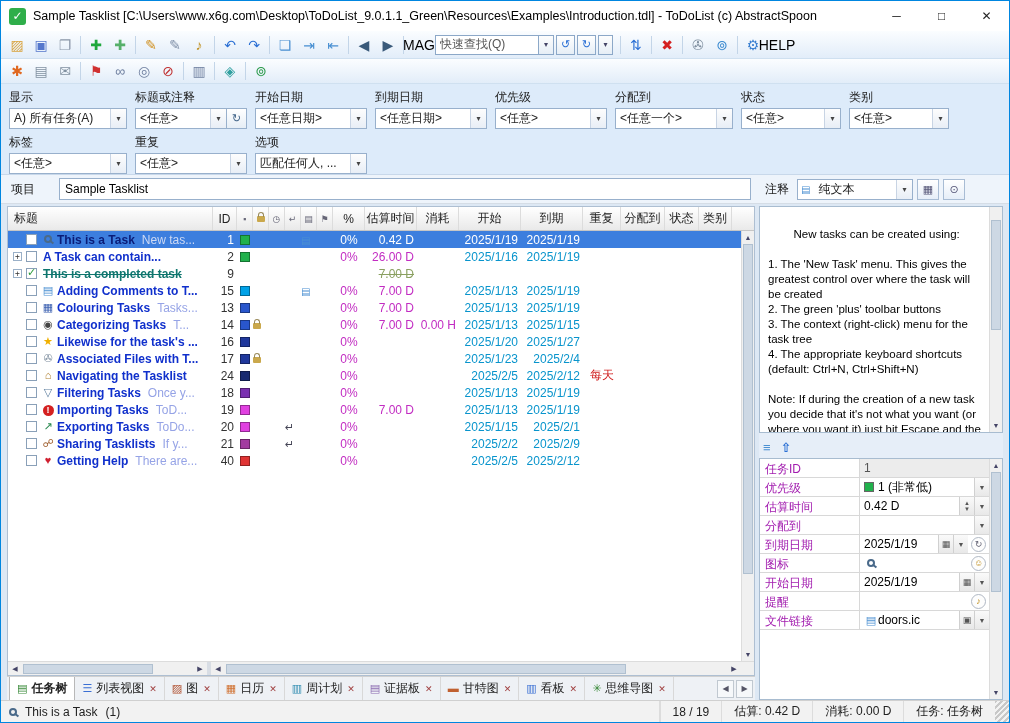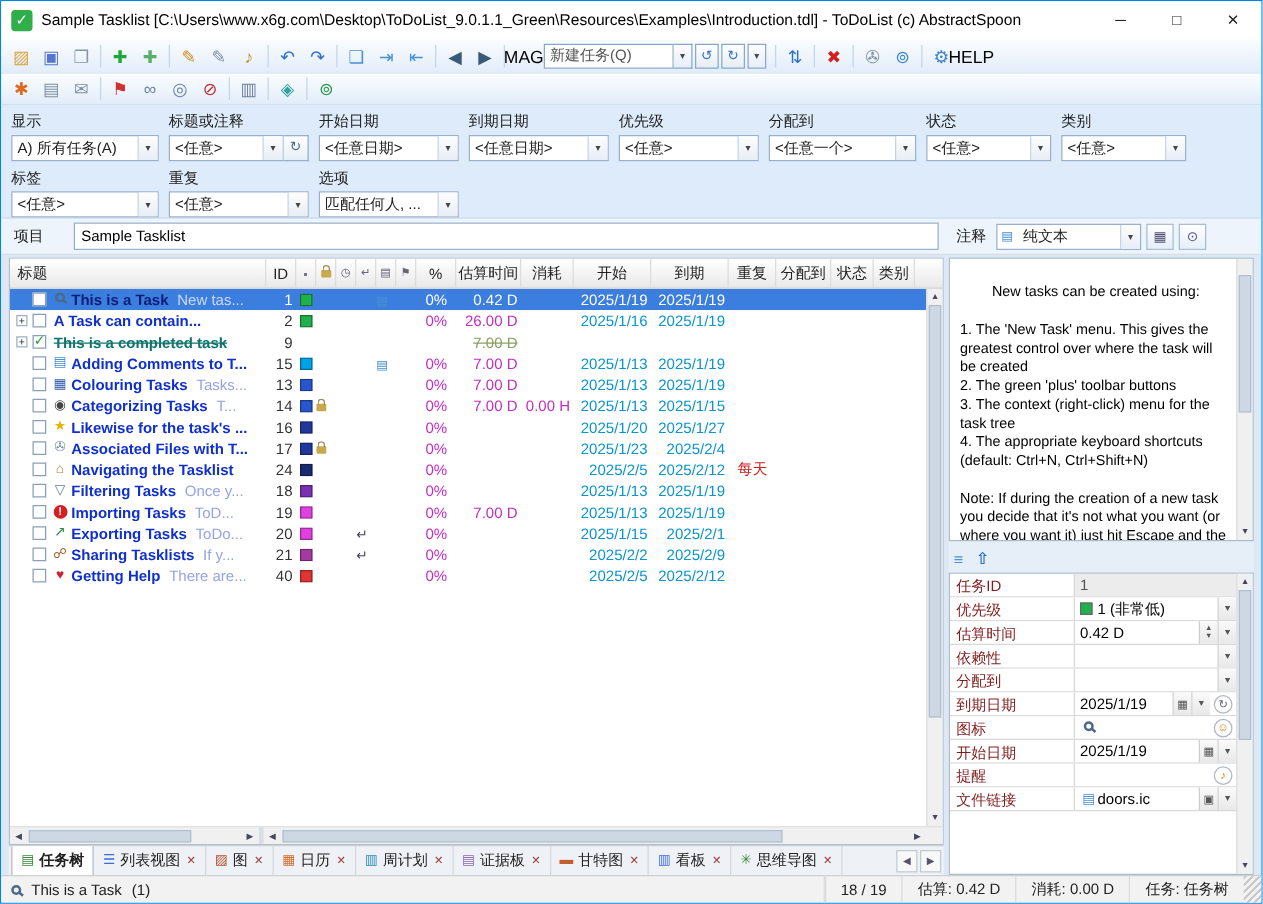--- a/index.html
+++ b/index.html
@@ -139,21 +139,21 @@
     border:1px solid #a8bcd0; padding:5px 18px 5px 8px; font-size:11.5px; line-height:15px;
     color:#000; white-space:pre-wrap; overflow:hidden; }
   .cmt-scroll { position:absolute; top:0; right:0; bottom:0; width:13px; background:#f0f0f0;
     border-left:1px solid #dcdcdc; }
   .attr-toolbar { position:absolute; top:231px; left:0; height:20px; display:flex; align-items:center; gap:10px; padding-left:4px; }
   .attr-tb-ic { font-size:13px; }
   .attr-wrap { position:absolute; top:252px; left:0; right:0; bottom:0; background:#fff; border:1px solid #a8bcd0; }
   .attr-grid { position:absolute; inset:0 13px 0 0; overflow:hidden; }
   .attr-row { display:flex; height:19px; border-bottom:1px solid #d8d8d8; background:#fff; align-items:stretch; }
   .attr-label { width:100px; flex:none; padding:2px 0 0 5px; border-right:1px solid #d8d8d8;
-    color:#7f1d1d; white-space:nowrap; overflow:hidden; }
+    color:#a21caf; white-space:nowrap; overflow:hidden; }
   .attr-value { flex:1; display:flex; align-items:center; padding-left:4px; min-width:0; }
   .attr-value.readonly { background:#ececec; color:#555; }
   .av-text { flex:1; white-space:nowrap; overflow:hidden; }
   .av-swatch { width:10px; height:10px; border:1px solid #666; margin-right:4px; flex:none; }
   .av-ctl { width:15px; align-self:stretch; border-left:1px solid #d0d0d0;
     background:linear-gradient(#fafafa,#e8e8e8); display:flex; align-items:center; justify-content:center;
     font-size:7px; color:#555; flex:none; }
   .av-spin { flex-direction:column; font-size:6px; line-height:6px; }
   .round-btn { width:15px; height:15px; border:1px solid #b0b8c4; border-radius:50%; margin:0 3px;
     font-size:9px; display:flex; align-items:center; justify-content:center; background:#fdfdfd; flex:none; }
@@ -244,21 +244,21 @@
       </div>
       <div class="tb-btn">
         <span class="tbi" style="color: rgb(58, 90, 122);">▶</span>
       </div>
       <div class="tb-sep"></div>
       <div class="tb-btn">
         <span class="tbi">MAG</span>
       </div>
       <div class="quickfind">
         <div class="qf-box">
-          <span class="qf-text">新建任务(Q)</span>
+          <span class="qf-text">快速查找(Q)</span>
         </div>
         <div class="qf-arrow">▾</div>
         <div class="qf-btn">↺</div>
         <div class="qf-btn">↻</div>
         <div class="qf-arrow" style="border: 1px solid rgb(140, 168, 200); margin-left: 2px;">▾</div>
       </div>
       <div class="tb-sep"></div>
       <div class="tb-btn">
         <span class="tbi" style="color: rgb(42, 111, 212);">⇅</span>
       </div>
@@ -955,27 +955,20 @@
               </div>
             </div>
             <div class="attr-row">
               <div class="attr-label">估算时间</div>
               <div class="attr-value">
                 <span class="av-text">0.42 D</span>
                 <span class="av-ctl av-spin">
                   <span>▲</span>
                   <span>▼</span>
                 </span>
-                <span class="av-ctl">▼</span>
-              </div>
-            </div>
-            <div class="attr-row">
-              <div class="attr-label">依赖性</div>
-              <div class="attr-value">
-                <span class="av-text"></span>
                 <span class="av-ctl">▼</span>
               </div>
             </div>
             <div class="attr-row">
               <div class="attr-label">分配到</div>
               <div class="attr-value">
                 <span class="av-text"></span>
                 <span class="av-ctl">▼</span>
               </div>
             </div>

